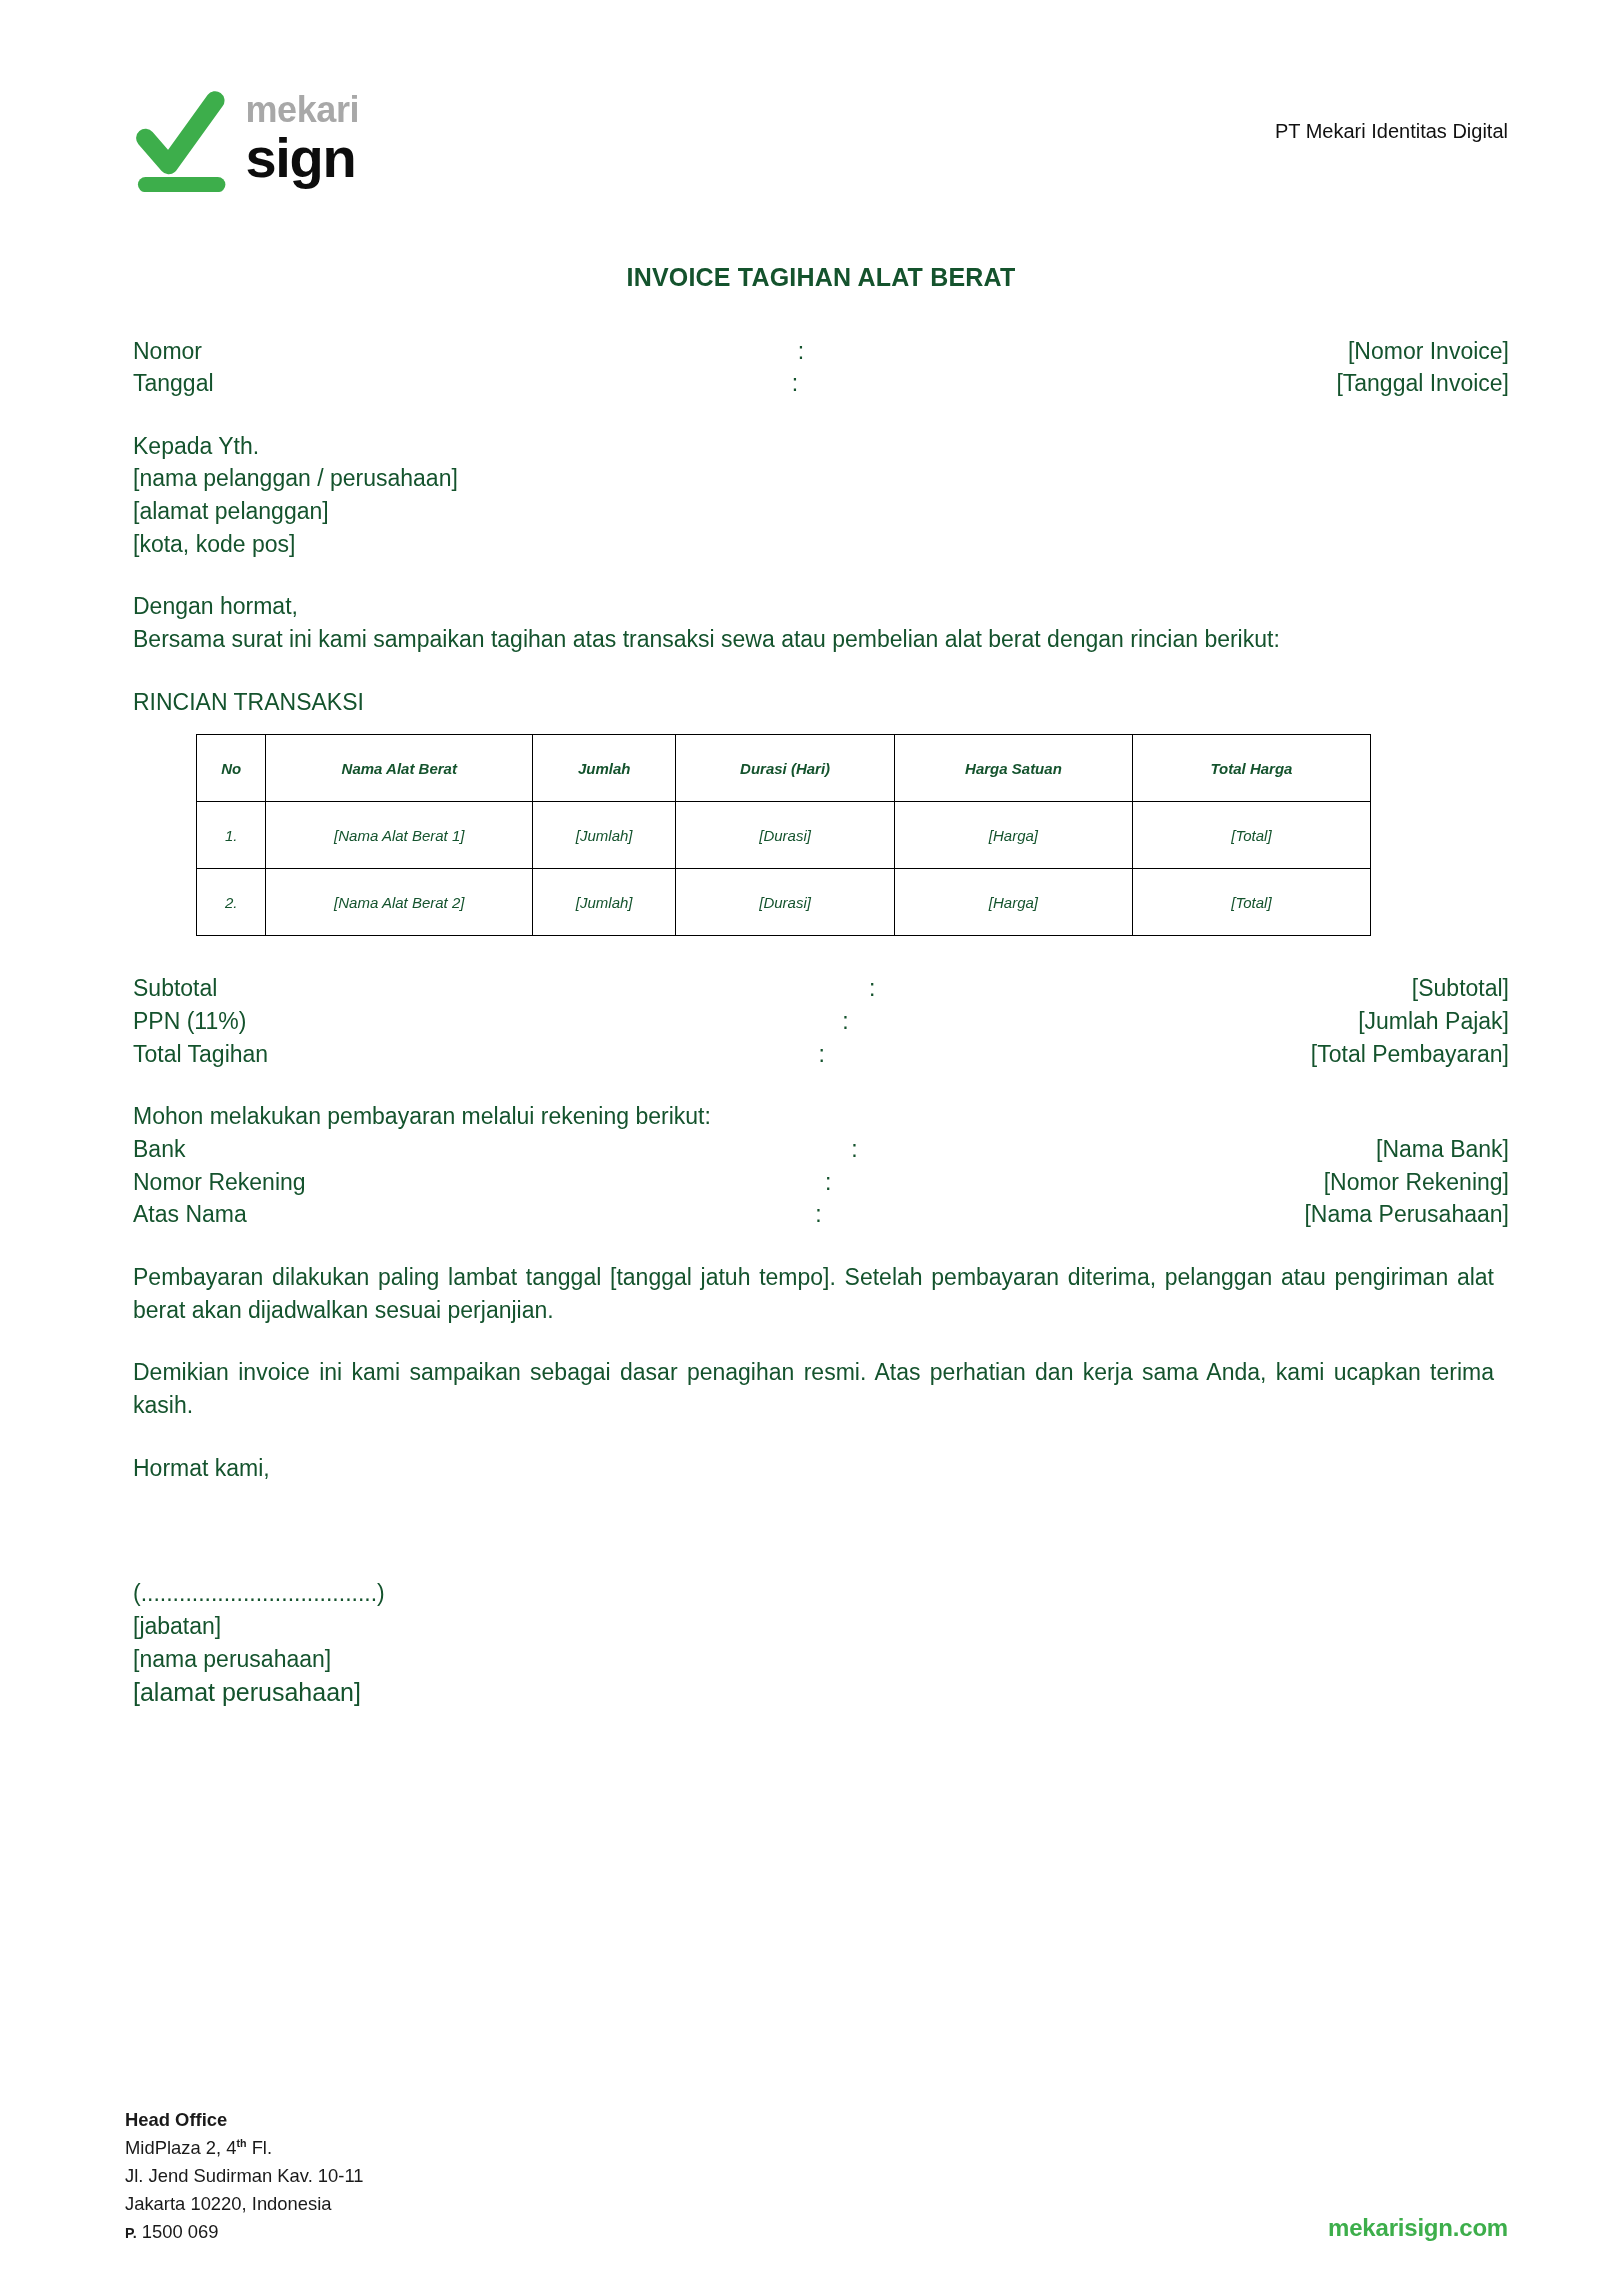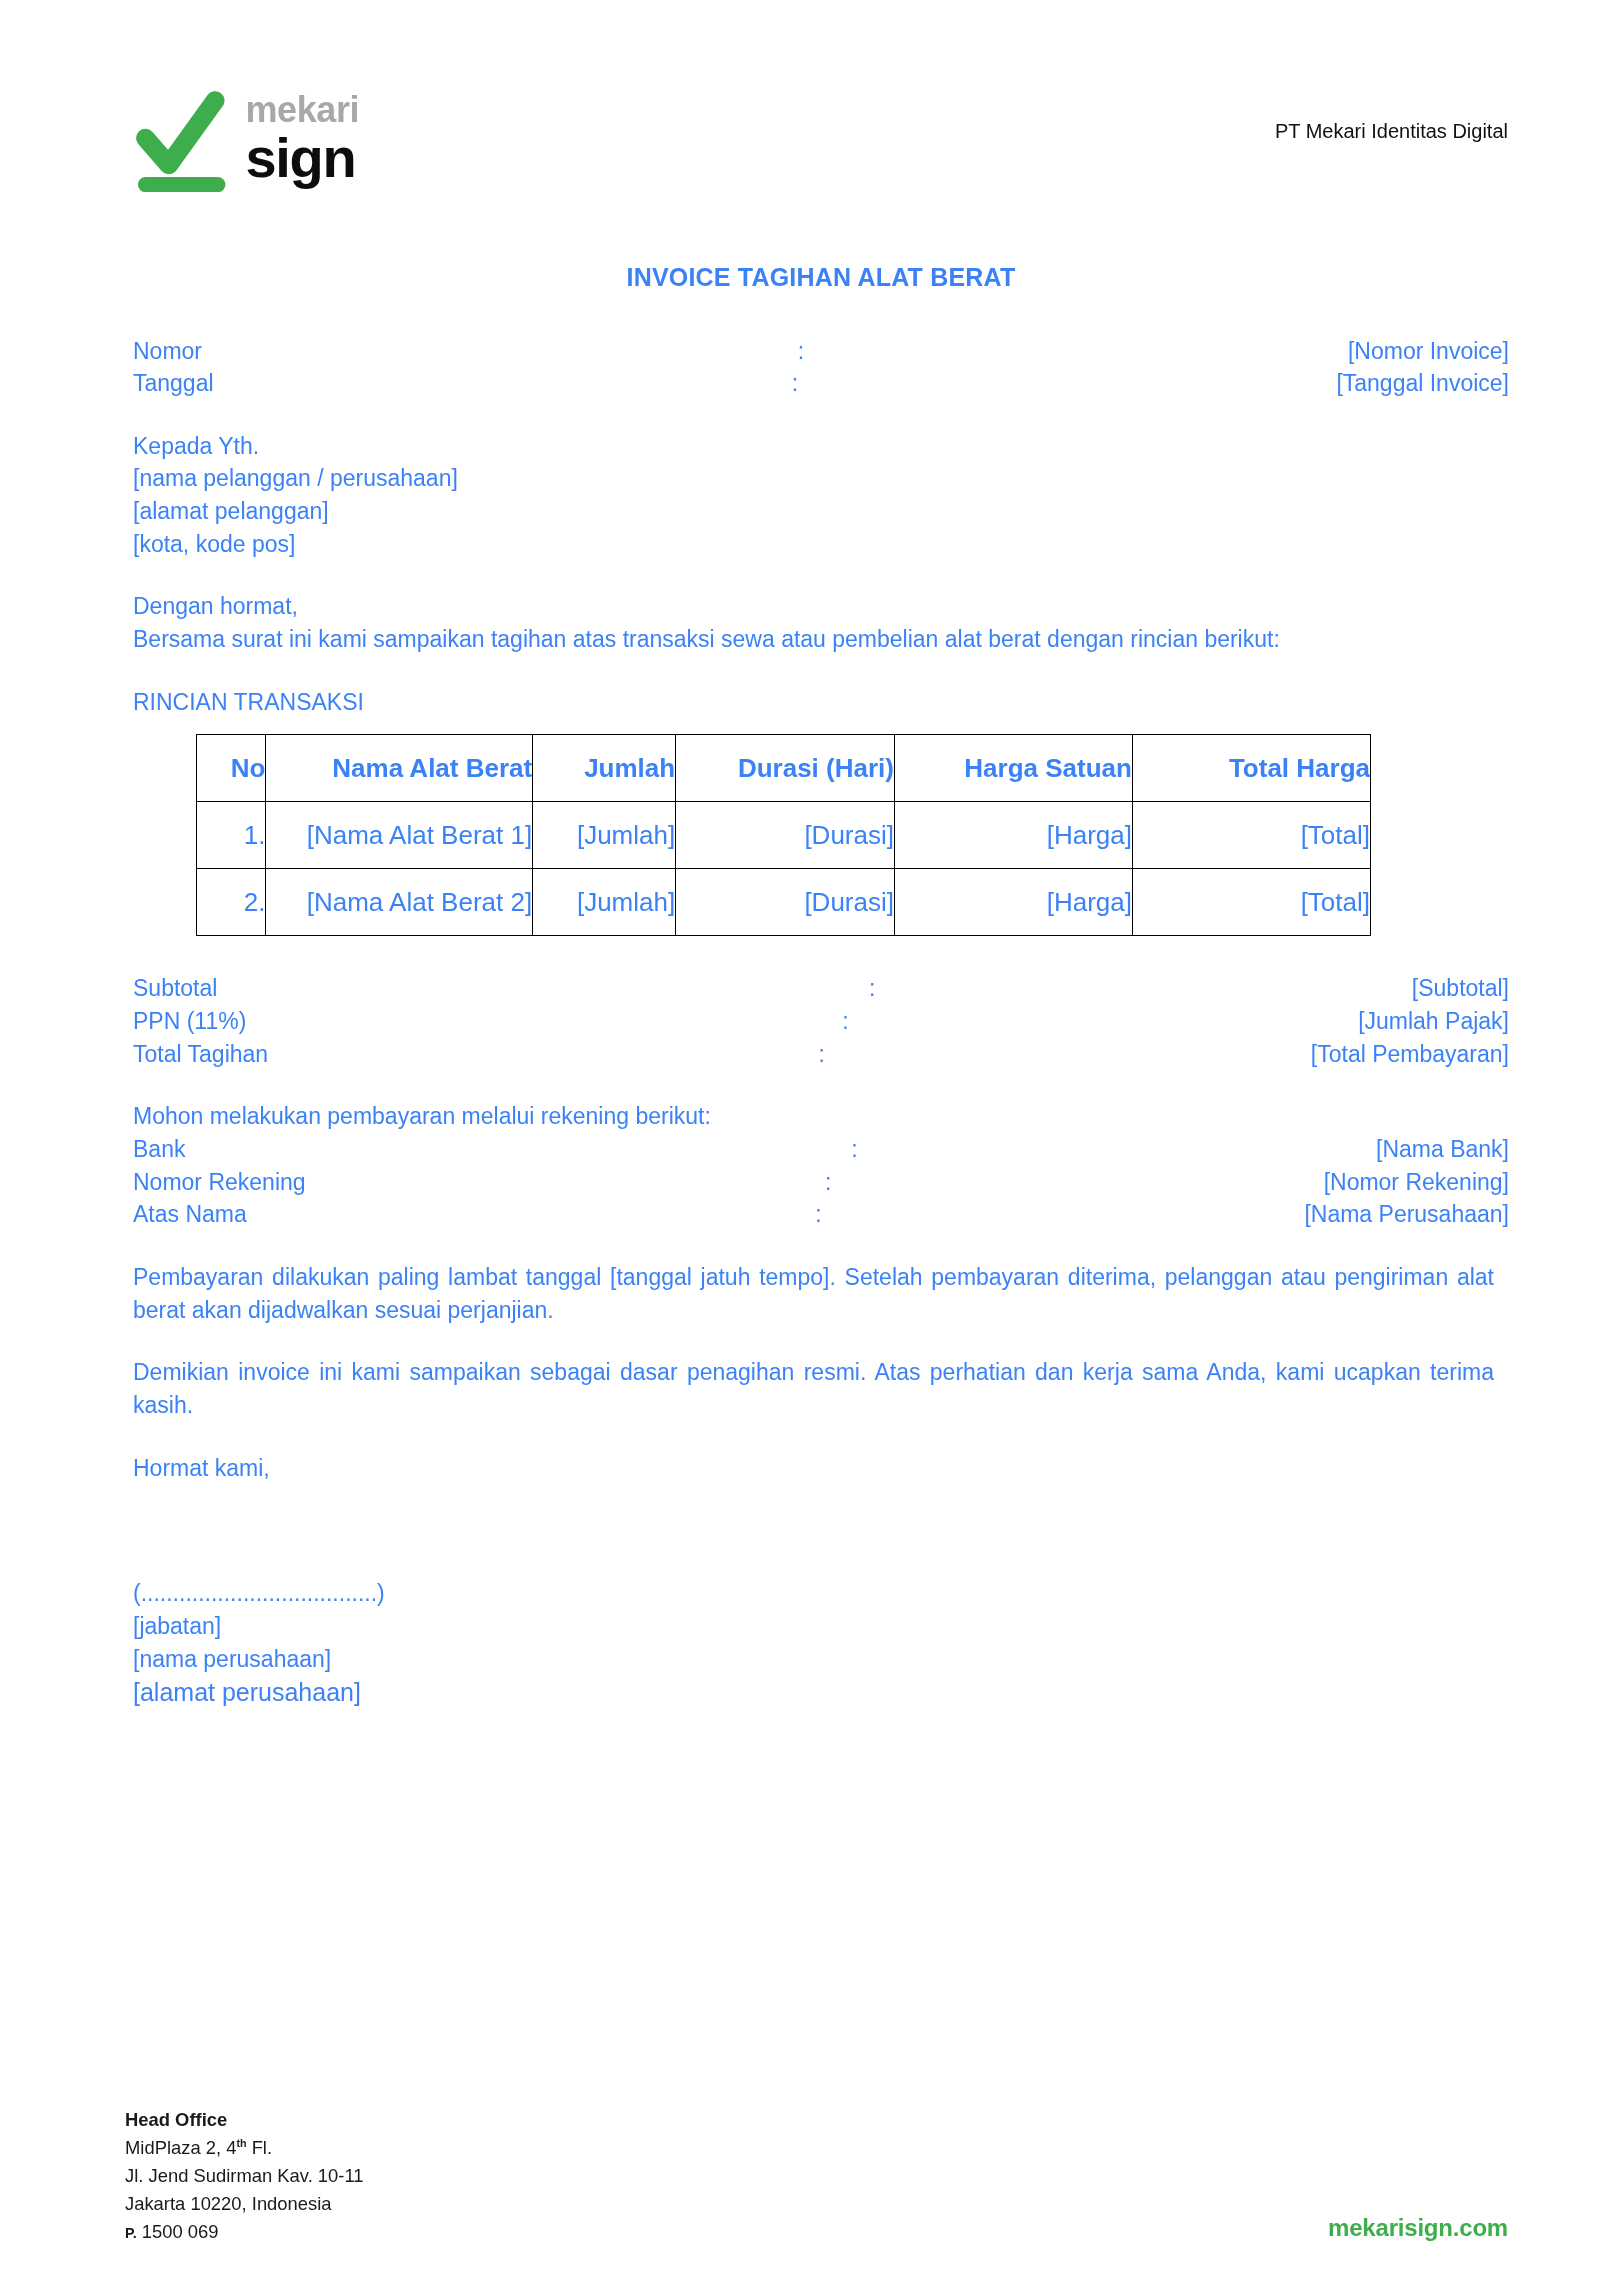--- a/index.html
+++ b/index.html
@@ -75,21 +75,21 @@
   }
 
   
   .content {
     position: absolute;
     left: 133px;
     top: 260px;
     width: 1376px;
     font-size: 23px;
     line-height: 1.42;
-    color: #3b82f6;
+    color: #14532d;
   }
   .doc-title {
     text-align: center;
     font-size: 25px;
     font-weight: bold;
     letter-spacing: 0.2px;
     margin: 0 0 39px 0;
   }
   .kv-line {
     display: flex;
@@ -114,25 +114,26 @@
   
   table.rincian {
     border-collapse: collapse;
     width: 1175px;
     margin: 16px 0 0 63px;
     table-layout: fixed;
   }
   table.rincian th,
   table.rincian td {
     border: 1.8px solid #000000;
-    text-align: right;
+    text-align: center;
     vertical-align: middle;
-    font-size: 26px;
+    font-size: 15px;
     padding: 0;
     height: 66px;
+    font-style: italic;
   }
   table.rincian th {
     font-weight: bold;
   }
   table.rincian td {
     font-weight: normal;
   }
   .col-no    { width: 64px; }
   .col-nama  { width: 249px; }
   .col-jml   { width: 133px; }

